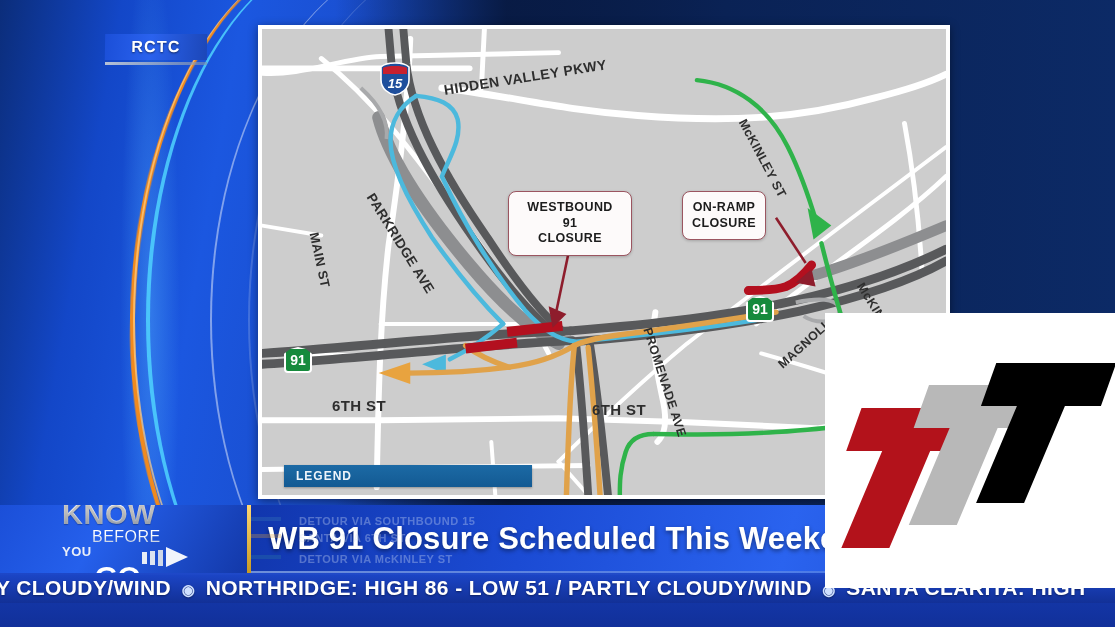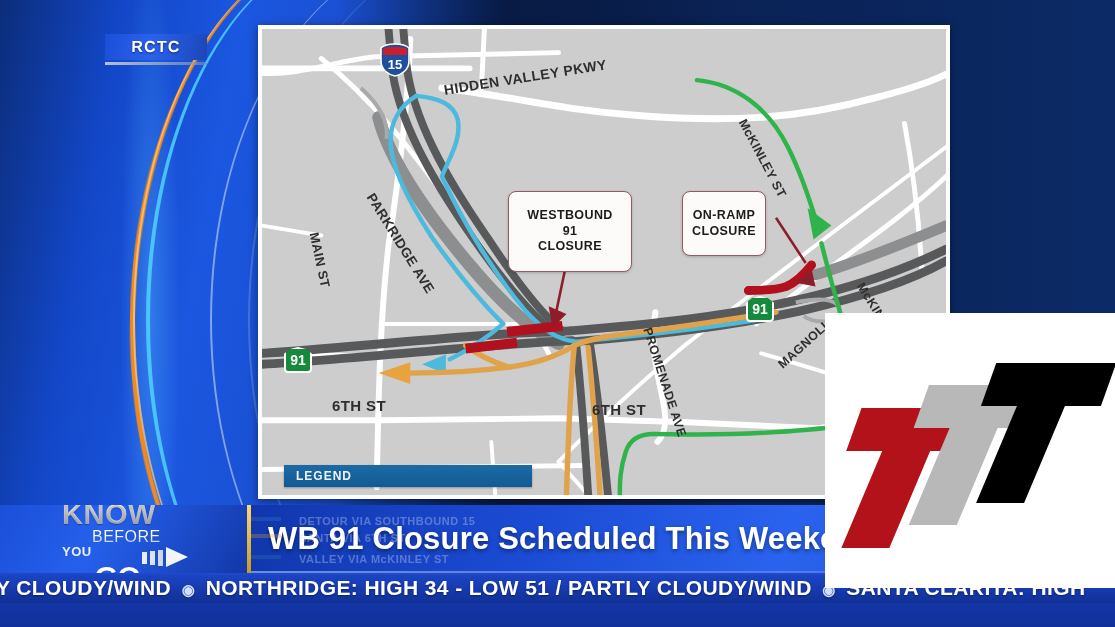--- a/index.html
+++ b/index.html
@@ -59,21 +59,21 @@
 
   .mlabel {
     position:absolute; color:#2e2e2e; font-weight:700;
     font-family:"Liberation Sans", sans-serif; white-space:nowrap;
     letter-spacing:.4px;
   }
 
   
   .callout {
     position:absolute; background:#fdfafa; border:1.5px solid #9b5560;
-    border-radius:8px; padding:16px 9px; text-align:center;
+    border-radius:8px; padding:8px 9px; text-align:center;
     color:#1c1c1c; font-weight:700; font-size:12.5px; line-height:1.25;
     letter-spacing:.4px; box-shadow:0 1px 3px rgba(0,0,0,.2);
   }
 
   
   .shield-91 {
     position:absolute; width:28px; height:26px; background:#168a3c;
     color:#fff; font-weight:700; font-size:14px;
     display:flex; align-items:center; justify-content:center;
     border:2px solid #fff;
@@ -271,21 +271,21 @@
       <div class="mlabel" style="left:182px; top:53px; font-size:14px; transform:rotate(-9deg); transform-origin:left center;">HIDDEN VALLEY PKWY</div>
       <div class="mlabel" style="left:480px; top:84px; font-size:12.5px; transform:rotate(62deg); transform-origin:left center;">McKINLEY ST</div>
       <div class="mlabel" style="left:598px; top:248px; font-size:12.5px; transform:rotate(58deg); transform-origin:left center;">McKIN</div>
       <div class="mlabel" style="left:108px; top:158px; font-size:13.5px; transform:rotate(58deg); transform-origin:left center;">PARKRIDGE AVE</div>
       <div class="mlabel" style="left:52px; top:196px; font-size:13px; transform:rotate(78deg); transform-origin:left center;">MAIN ST</div>
       <div class="mlabel" style="left:385px; top:292px; font-size:12.5px; transform:rotate(72deg); transform-origin:left center;">PROMENADE AVE</div>
       <div class="mlabel" style="left:518px; top:330px; font-size:12.5px; transform:rotate(-42deg); transform-origin:left center;">MAGNOLIA</div>
       <div class="mlabel" style="left:70px; top:368px; font-size:15px;">6TH ST</div>
       <div class="mlabel" style="left:330px; top:372px; font-size:15px;">6TH ST</div>
 
-      <div class="shield-15" style="left:118px; top:14px;">
+      <div class="shield-15" style="left:118px; top:33px;font-style:italic;">
         <svg viewBox="0 0 30 34">
           <path d="M15 1 C 21 1, 27 3, 29 5 L29 18 C29 27, 21 32, 15 33 C 9 32, 1 27, 1 18 L1 5 C 3 3, 9 1, 15 1 Z" fill="#1f4f9c" stroke="#ffffff" stroke-width="1.6"></path>
           <path d="M3 6 C 7 3.4, 23 3.4, 27 6 L27 12 L3 12 Z" fill="#c8202e"></path>
           <text x="15" y="26" text-anchor="middle" fill="#ffffff" font-family="Liberation Sans, sans-serif" font-size="13" font-weight="bold">15</text>
         </svg>
       </div>
 
       <div class="shield-91" style="left:22px; top:318px;">
         <span>91</span>
       </div>
@@ -330,34 +330,34 @@
 
     <div class="lt-gold"></div>
 
     <div class="lt-main">
 
       <div class="ghost-sw" style="left:-14px; top:12px; background:#3a7fb5;"></div>
       <div class="ghost" style="top:10px;">DETOUR VIA SOUTHBOUND 15</div>
       <div class="ghost-sw" style="left:-14px; top:29px; background:#e2a13c;"></div>
       <div class="ghost" style="top:27px;">SANTA VIA 6TH ST</div>
       <div class="ghost-sw" style="left:-14px; top:50px; background:#2f7f9e;"></div>
-      <div class="ghost" style="top:48px;">VALLEY VIA McKINLEY ST</div>
+      <div class="ghost" style="top:48px;">DETOUR VIA McKINLEY ST</div>
 
       <div class="lt-headline">WB 91 Closure Scheduled This Weekend</div>
     </div>
     <div class="lt-bottomline"></div>
   </div>
 
   <div id="ticker">
     <div class="tick-hairline"></div>
     <div class="tick-strip">
       <div class="tick-text" style="margin-left:-4px;">
         <span>Y CLOUDY/WIND</span>
         <span class="tick-sep">◉</span>
-        <span>NORTHRIDGE: HIGH 34 - LOW 51 / PARTLY CLOUDY/WIND</span>
+        <span>NORTHRIDGE: HIGH 86 - LOW 51 / PARTLY CLOUDY/WIND</span>
         <span class="tick-sep">◉</span>
         <span>SANTA CLARITA: HIGH</span>
       </div>
     </div>
   </div>
 
   <div id="ttt-overlay">
     <svg width="290" height="275" viewBox="0 0 290 275">
 
       <g transform="skewX(-11)">

